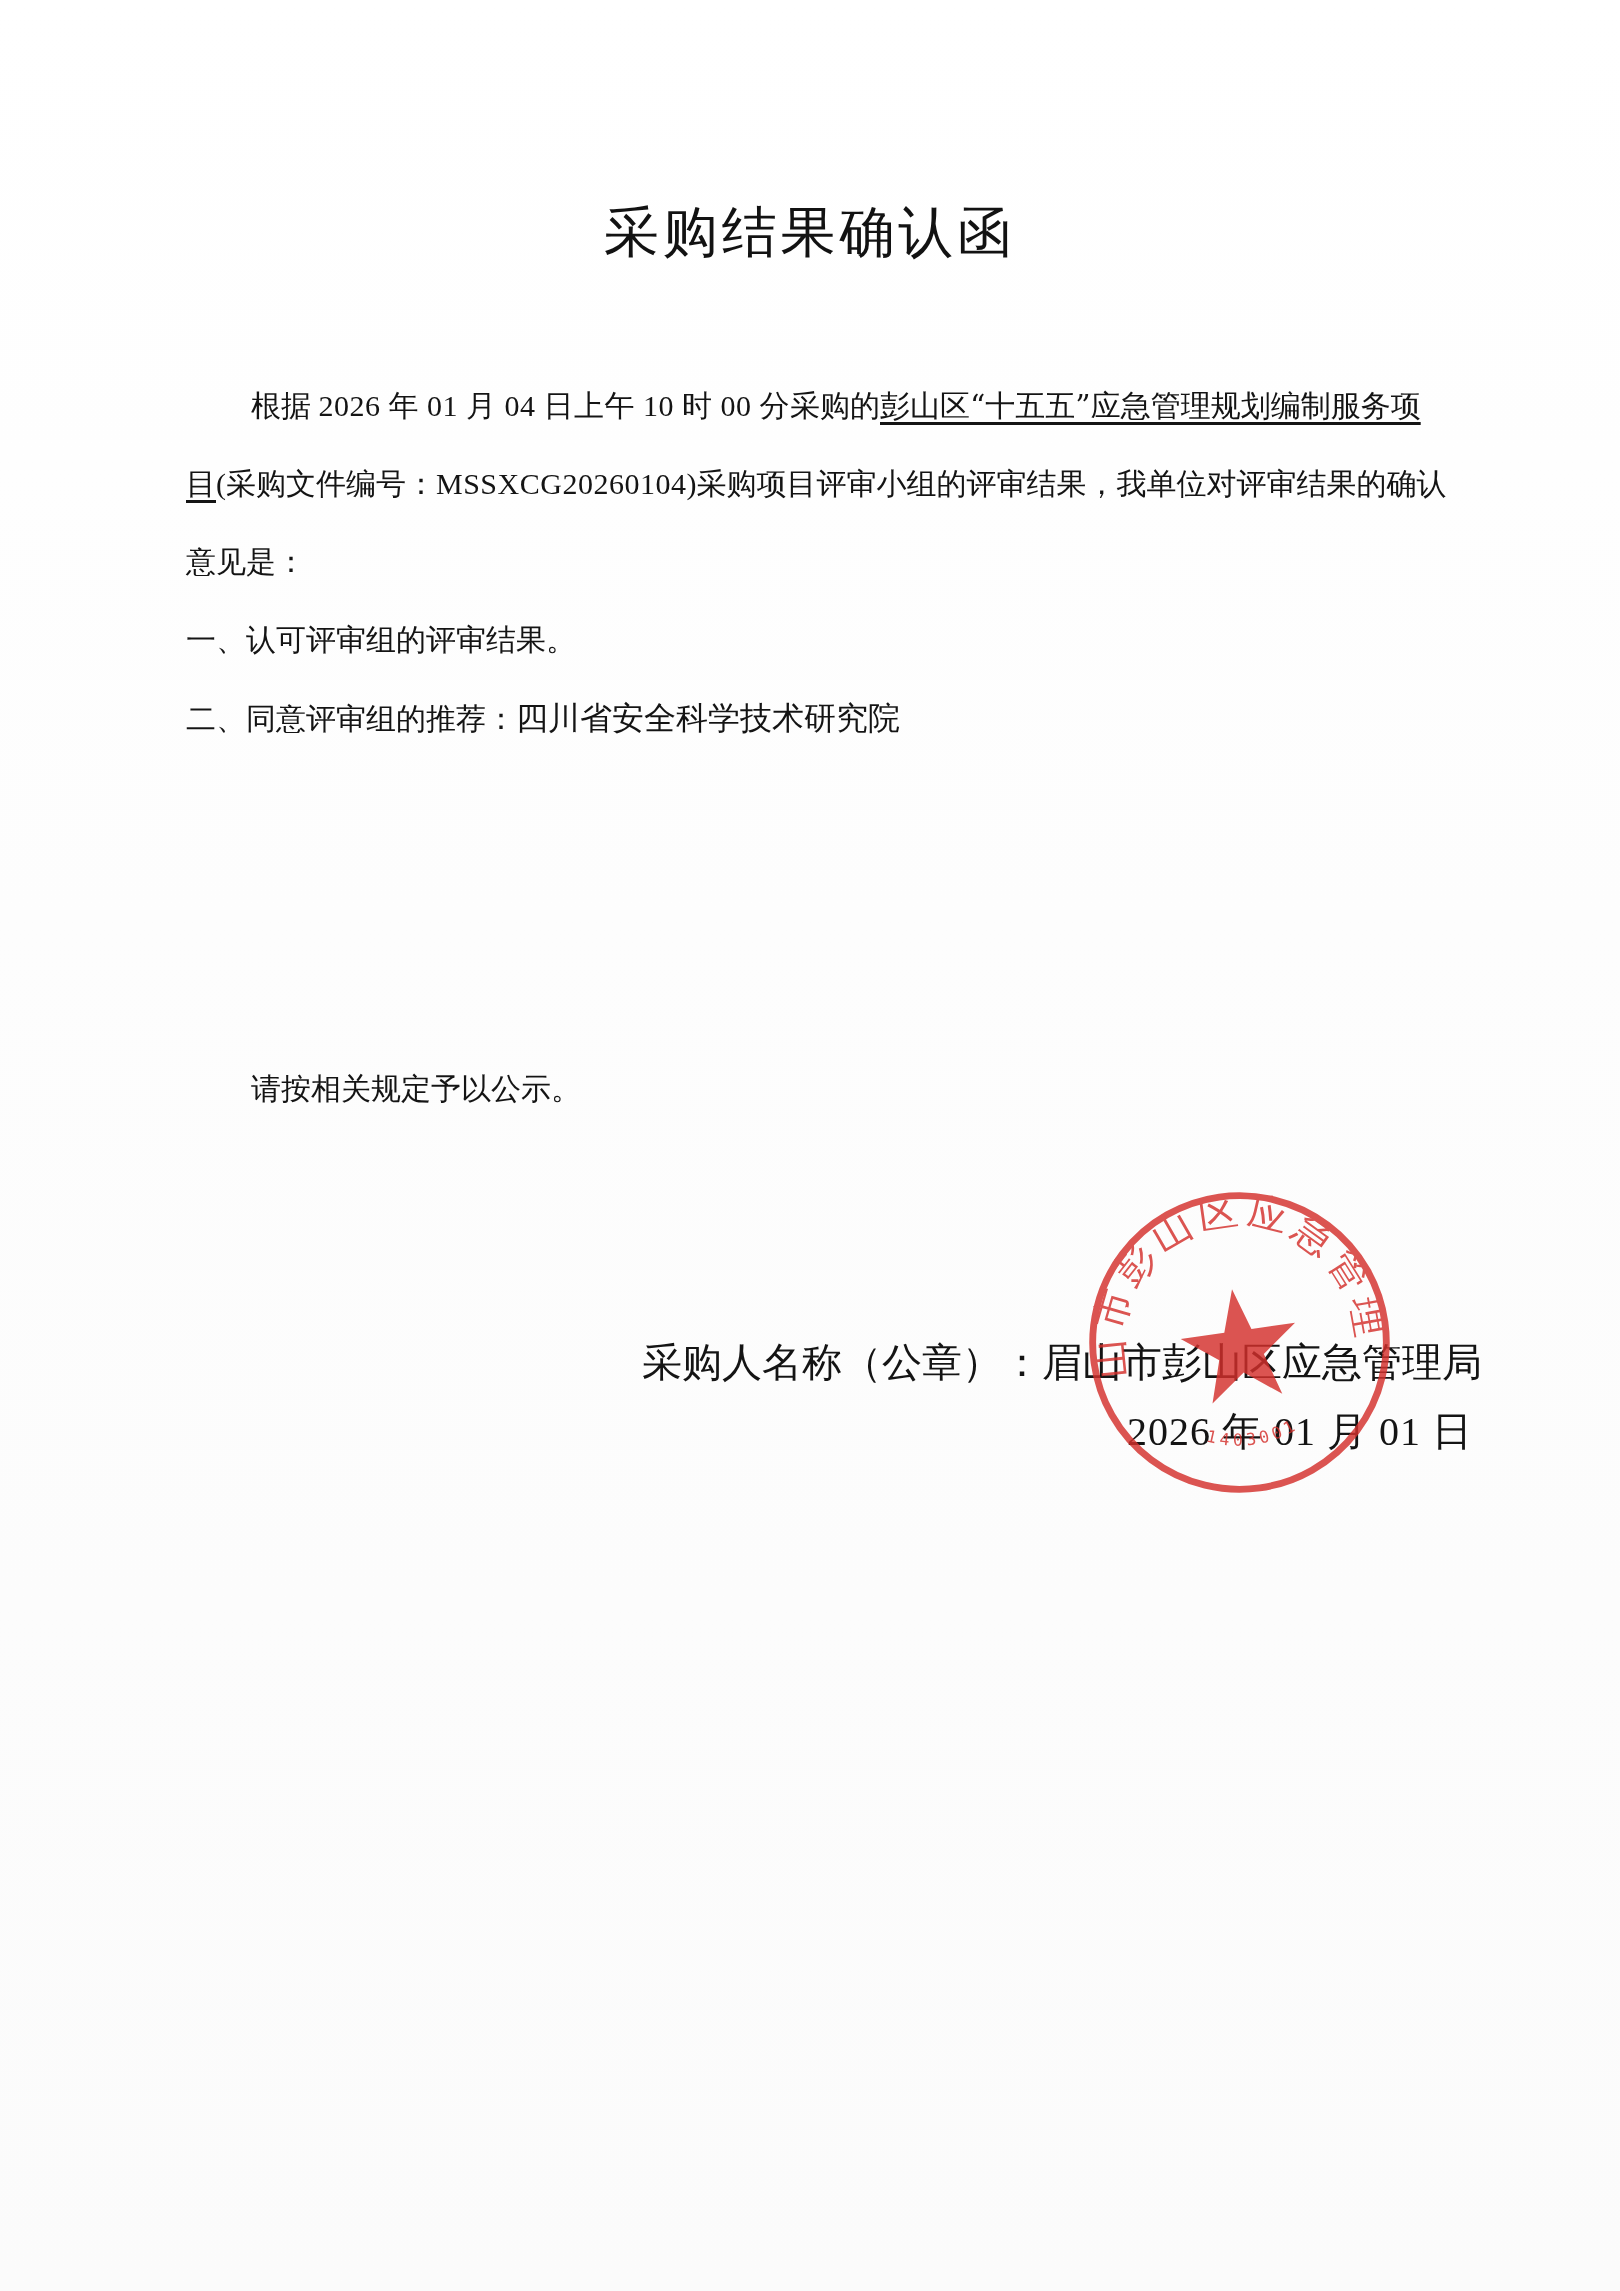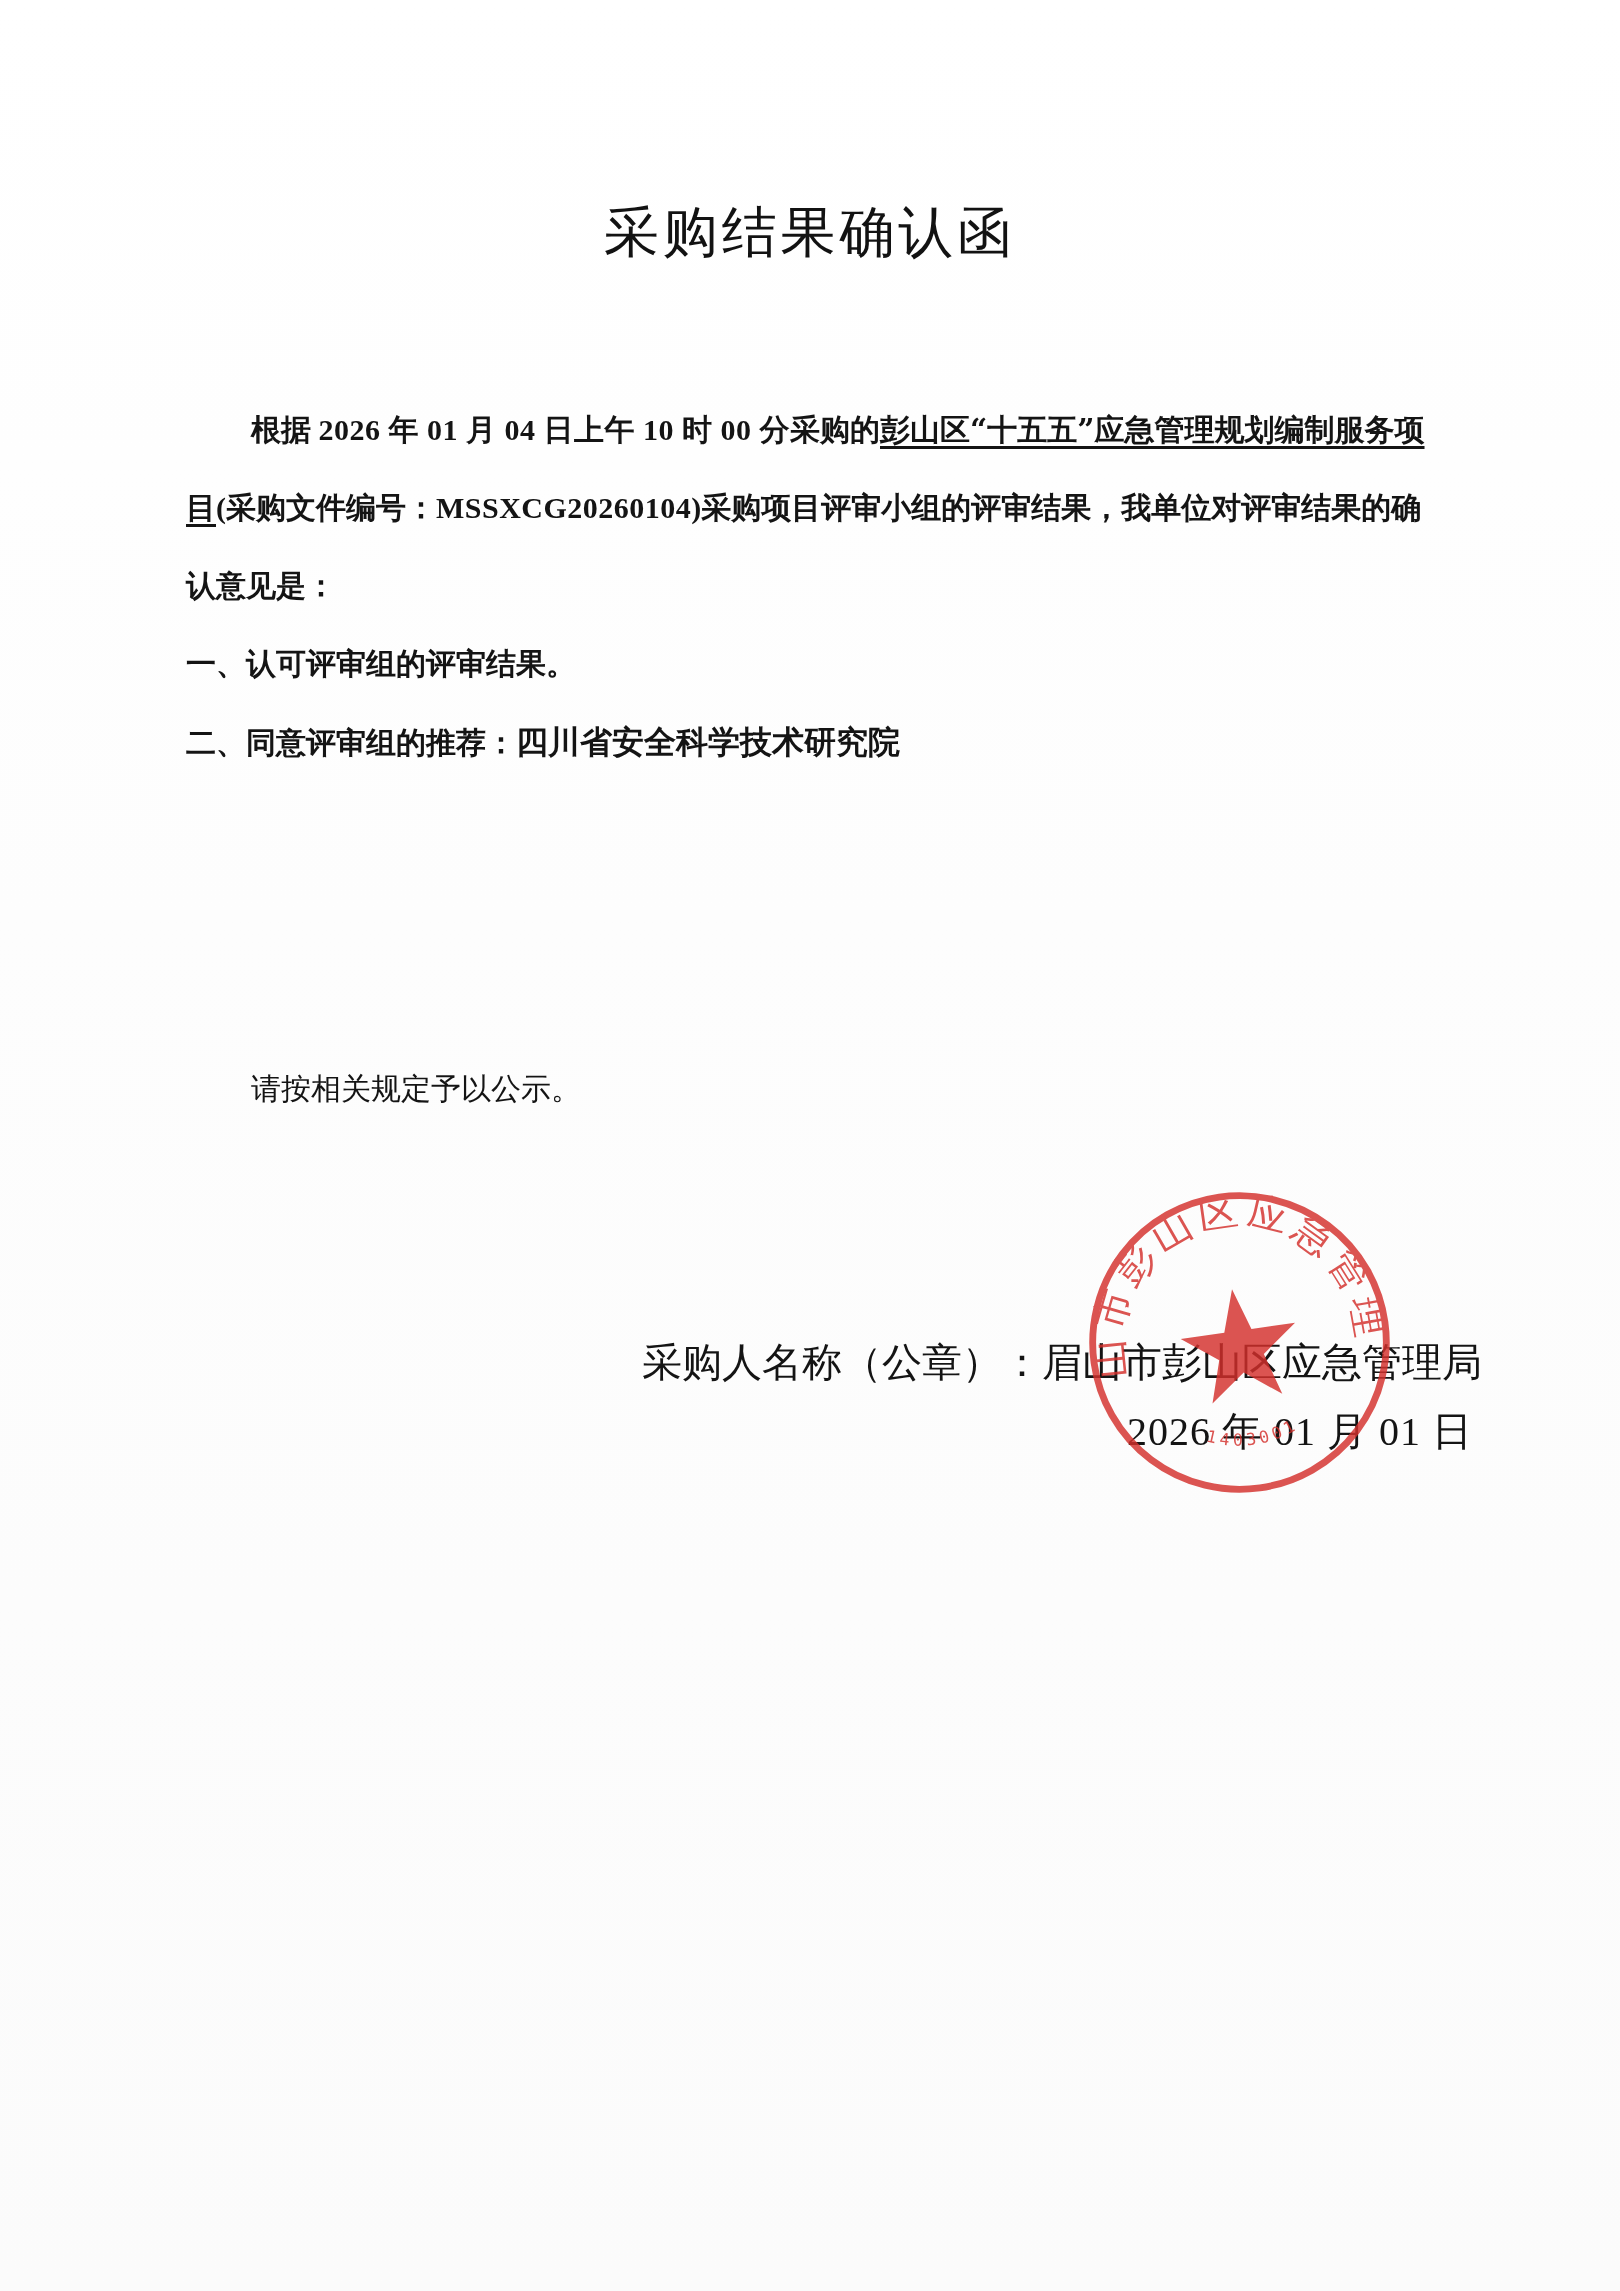--- a/index.html
+++ b/index.html
@@ -36,28 +36,27 @@
     text-align: center;
     font-size: 55px;
     letter-spacing: 3.9px;
     font-family: "DejaVu Serif", serif;
     font-weight: 400;
     color: #121212;
   }
 
   .body-block {
     position: absolute;
-    top: 391px;
+    top: 367px;
     left: 186px;
     width: 1264px;
     font-size: 30px;
     line-height: 78px;
     color: #141414;
     font-family: "Liberation Serif", serif;
-    font-weight: bold;
   }
 
   .para {
     text-indent: 0;
     margin: 0;
   }
   .para.indent {
     text-indent: 65px;
   }
   .u {

